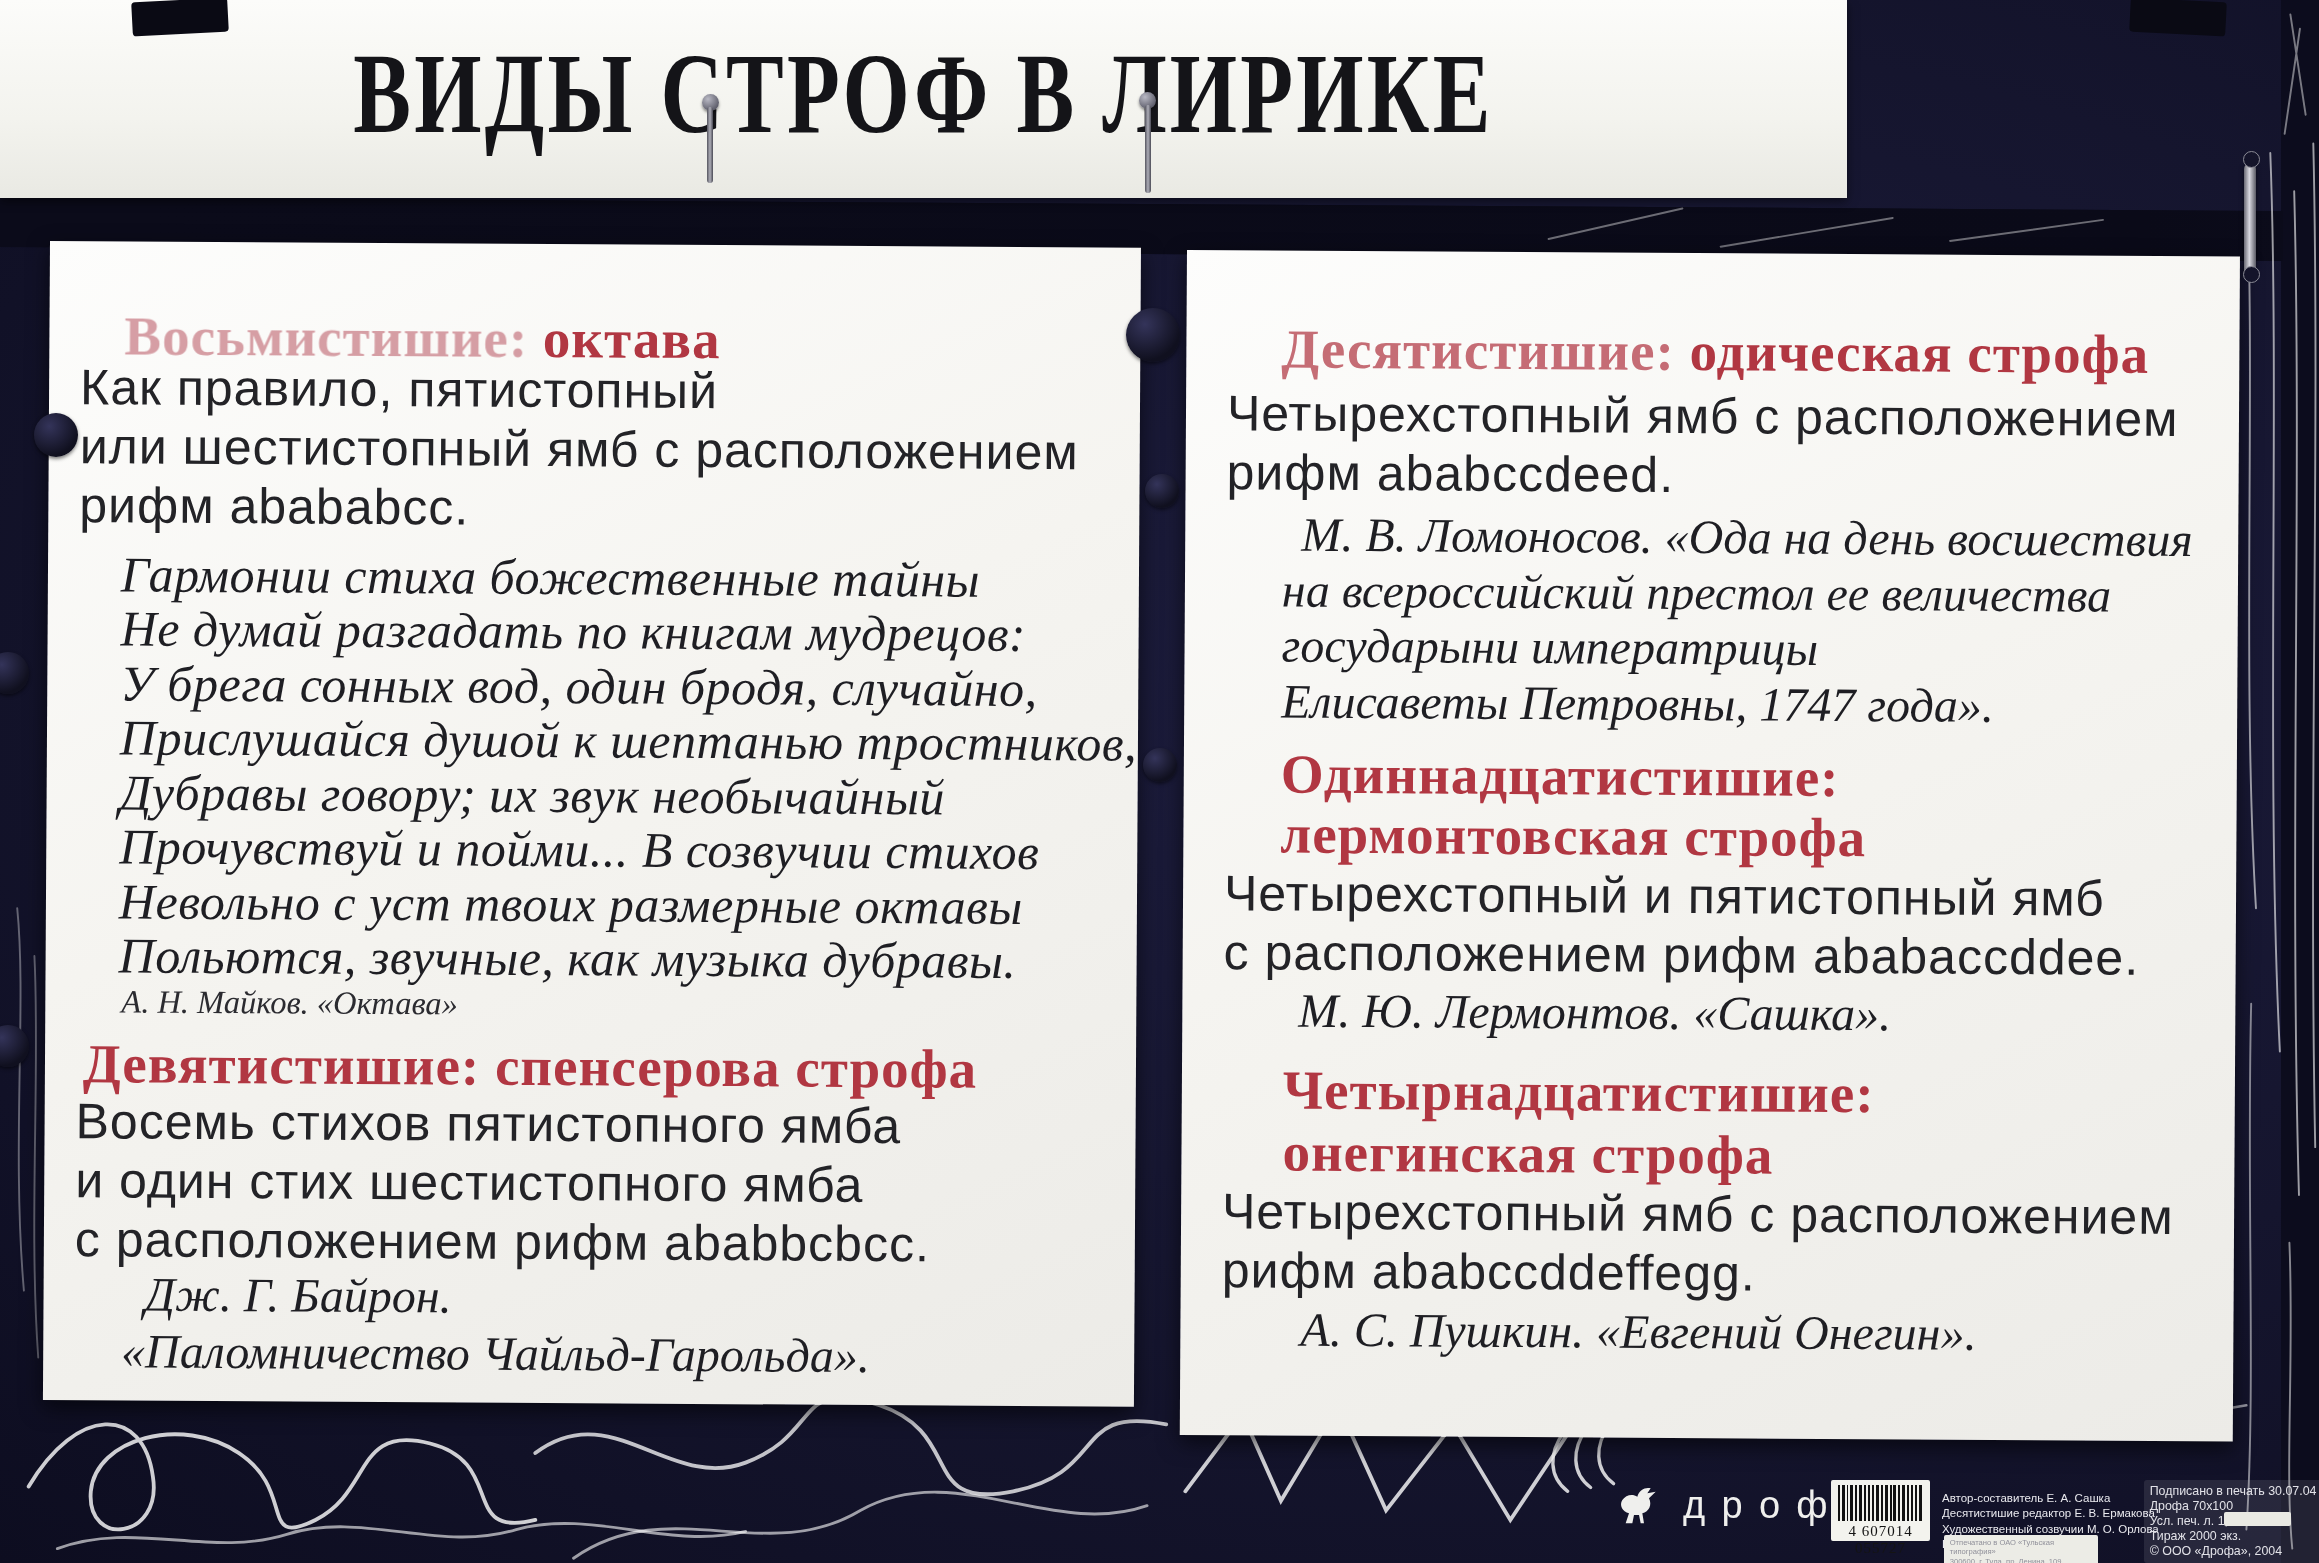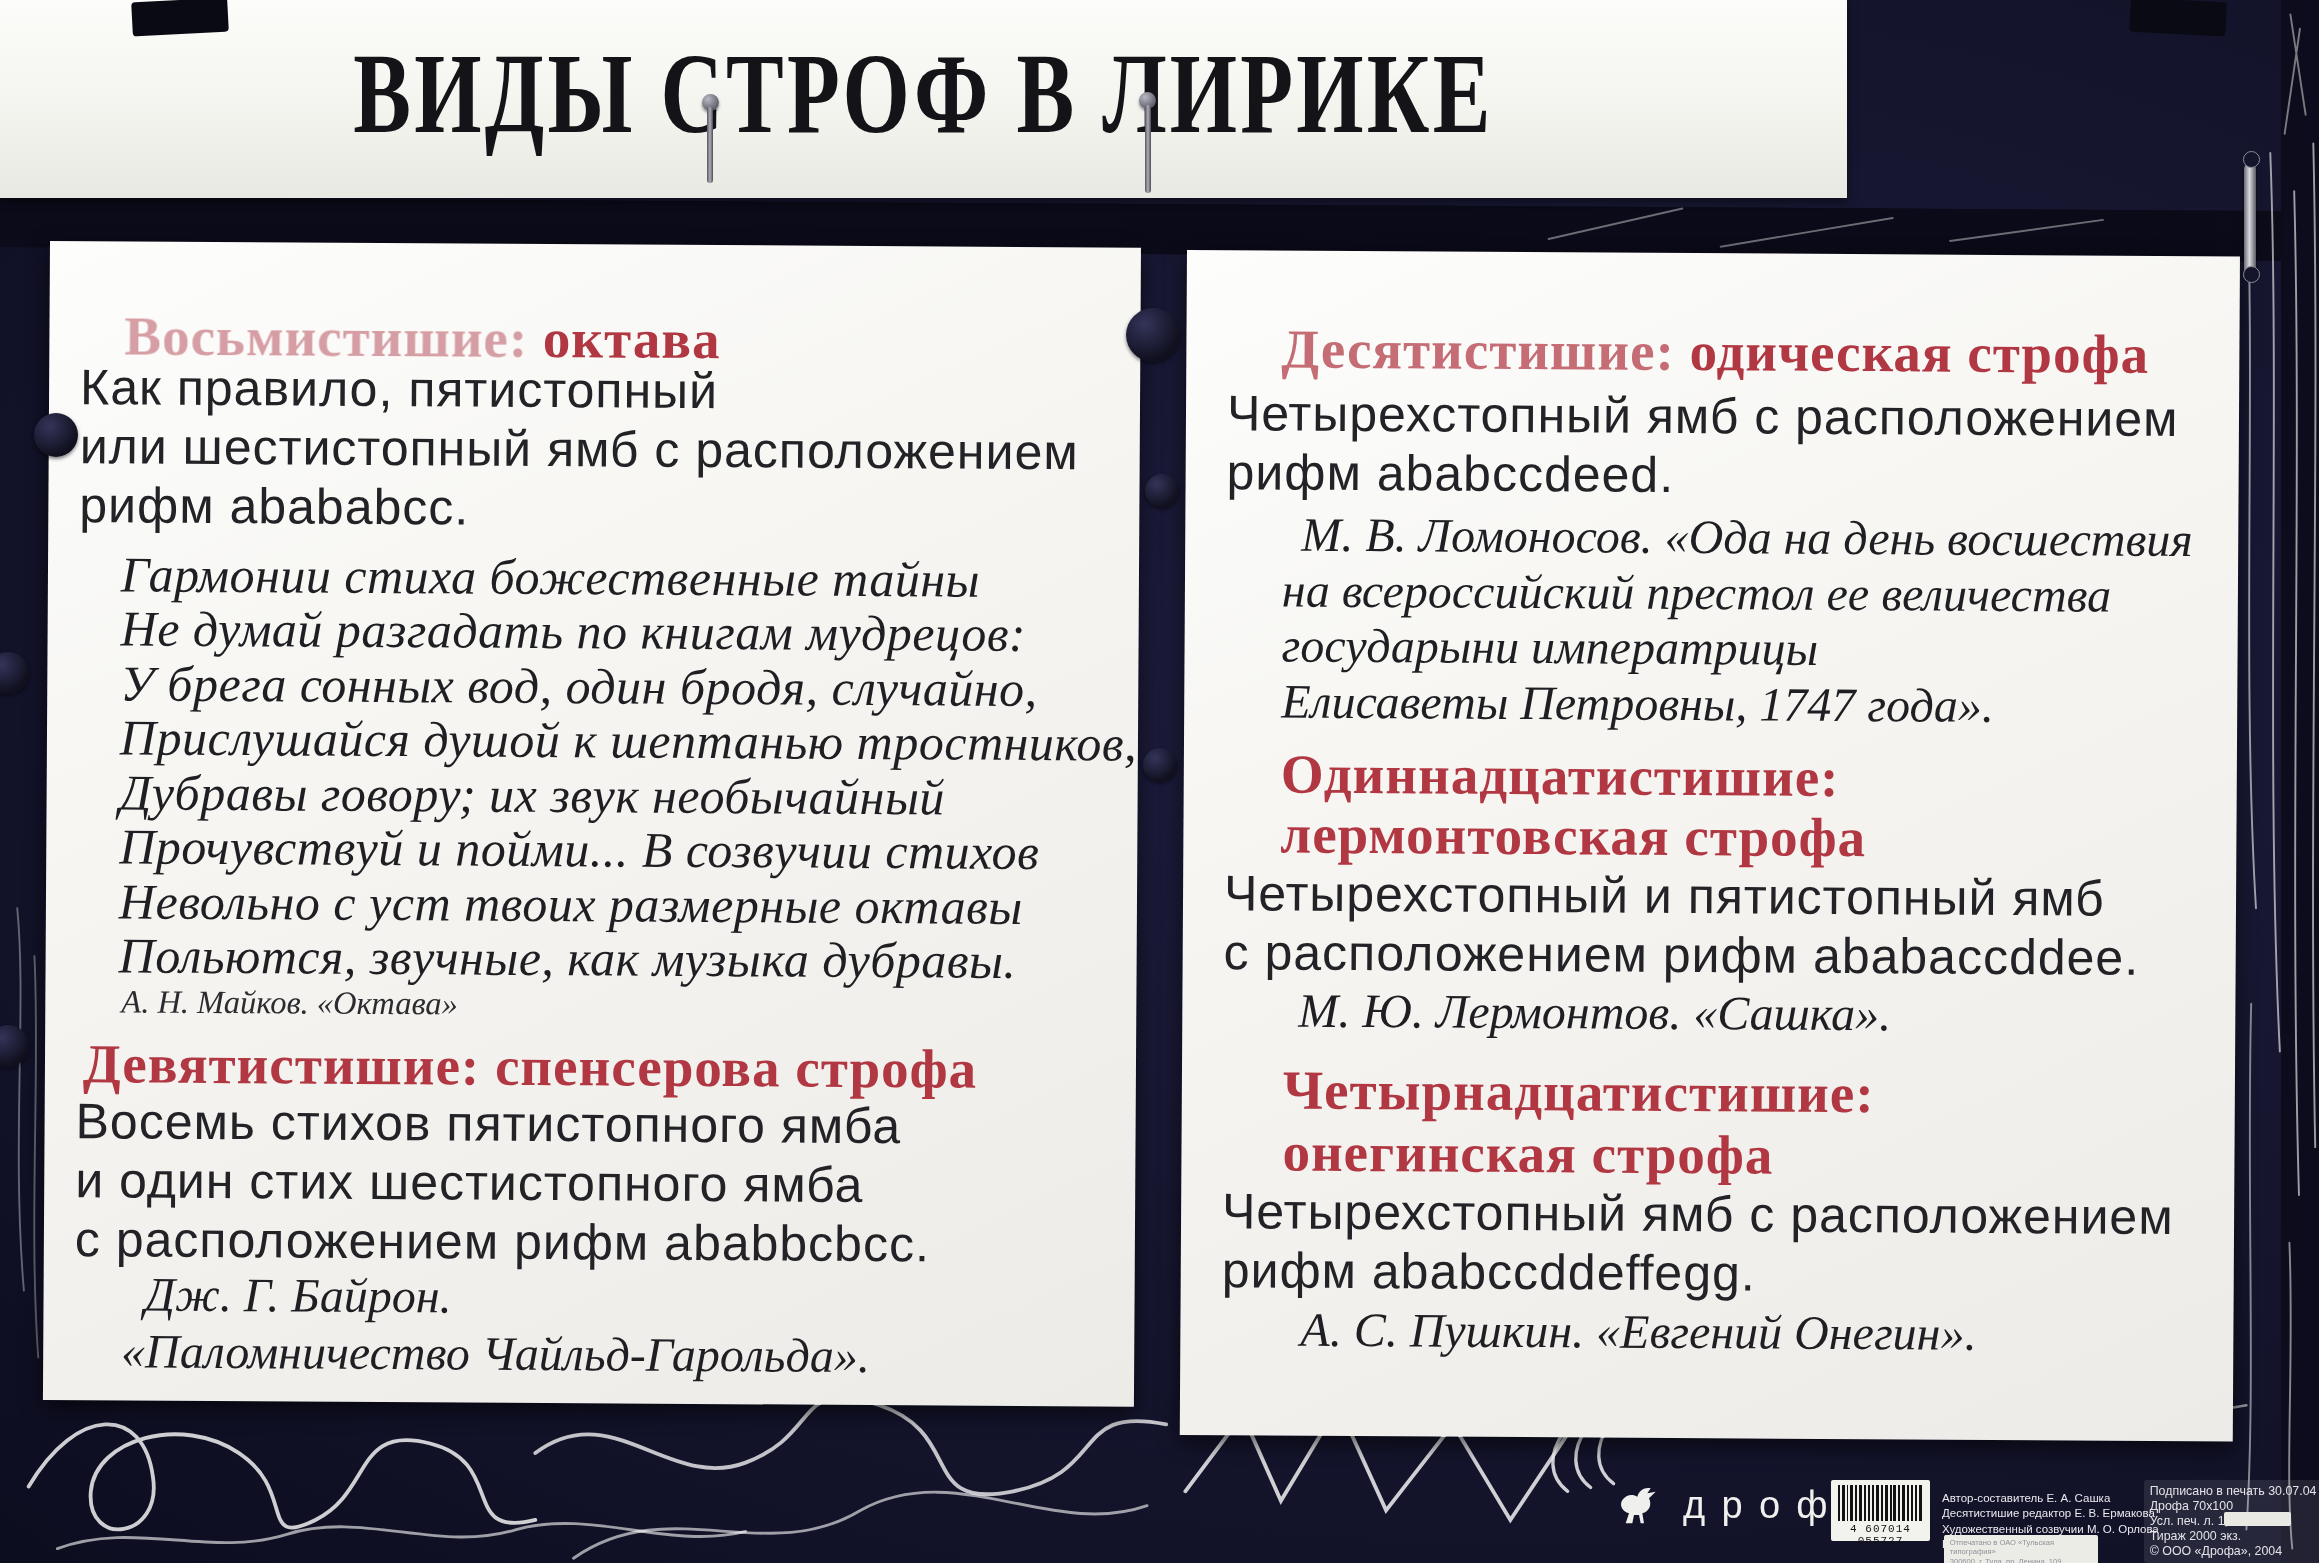--- a/index.html
+++ b/index.html
@@ -48,21 +48,21 @@
   .clip-bar { position:absolute; width:12.4px; border-radius:6.7px;
     background:linear-gradient(90deg,#6a6a74,#d9d9e0 45%,#5a5a64); box-shadow:0 1.9px 4.8px rgba(0,0,0,.5); }
   .clip-hole { position:absolute; width:15.3px; height:15.3px; border-radius:50%; background:#14142a; border:1.9px solid #8b8b96; }
 
   .logo-row { position:absolute; left:1612px; top:1480px; display:flex; align-items:center; }
   .logo-bird { width:54px; height:50px; }
   .logo-text { margin-left:17px; color:#efefed; font-size:38px; letter-spacing:16.3px; font-weight:500; }
   .barcode { position:absolute; left:1831px; top:1480px; width:99px; height:61px; background:#f3f3ee; border-radius:1.9px; }
   .barcode-bars { margin:4.8px 6.7px 0 6.7px; height:36px;
     background:repeating-linear-gradient(90deg,#121212 0 1.9px,#f3f3ee 1.9px 3.8px,#121212 3.8px 6.7px,#f3f3ee 6.7px 8.6px); }
-  .barcode-num { text-align:center; font-family:Liberation Mono, monospace; font-size:11px; color:#141414; letter-spacing:1px; margin-top:1.9px; }
+  .barcode-num { text-align:center; font-family:Liberation Serif, serif; font-size:15px; color:#141414; letter-spacing:1px; margin-top:1.9px; }
   .credits { position:absolute; left:1942px; top:1491px; color:#e9e9ee; font-size:11.5px; line-height:15.3px; }
   .printer-note { position:absolute; left:1944px; top:1535px; width:143px; background:#ecece6; border-radius:1.9px;
     color:#90909a; font-size:7.6px; line-height:9.6px; padding:2.9px 5.7px; }
   .print-details { position:absolute; left:2144px; top:1480px; width:170px; color:#e2e2e8; font-size:12.4px; line-height:15px;
     background:rgba(235,235,242,.10); padding:3.8px 5.7px; border-radius:2.9px; }
   .order-chip { position:absolute; left:2224px; top:1512px; width:67px; height:14.3px; background:#e9e9e3; border-radius:1.9px; }
 </style>
 </head>
 <body>
 

